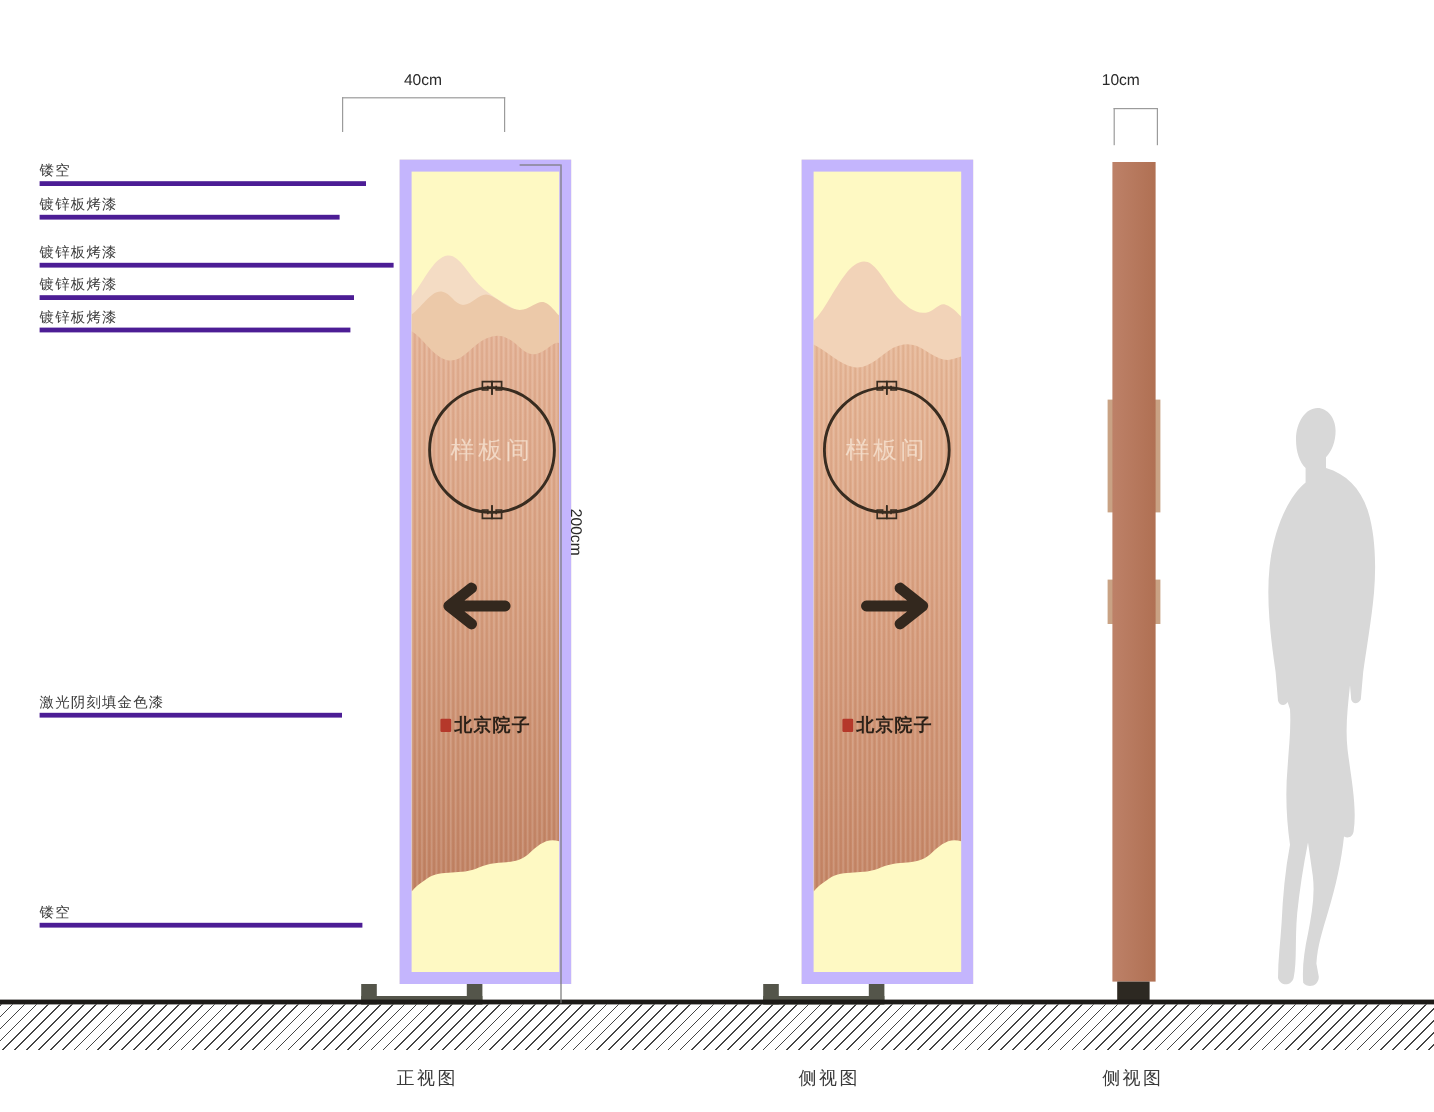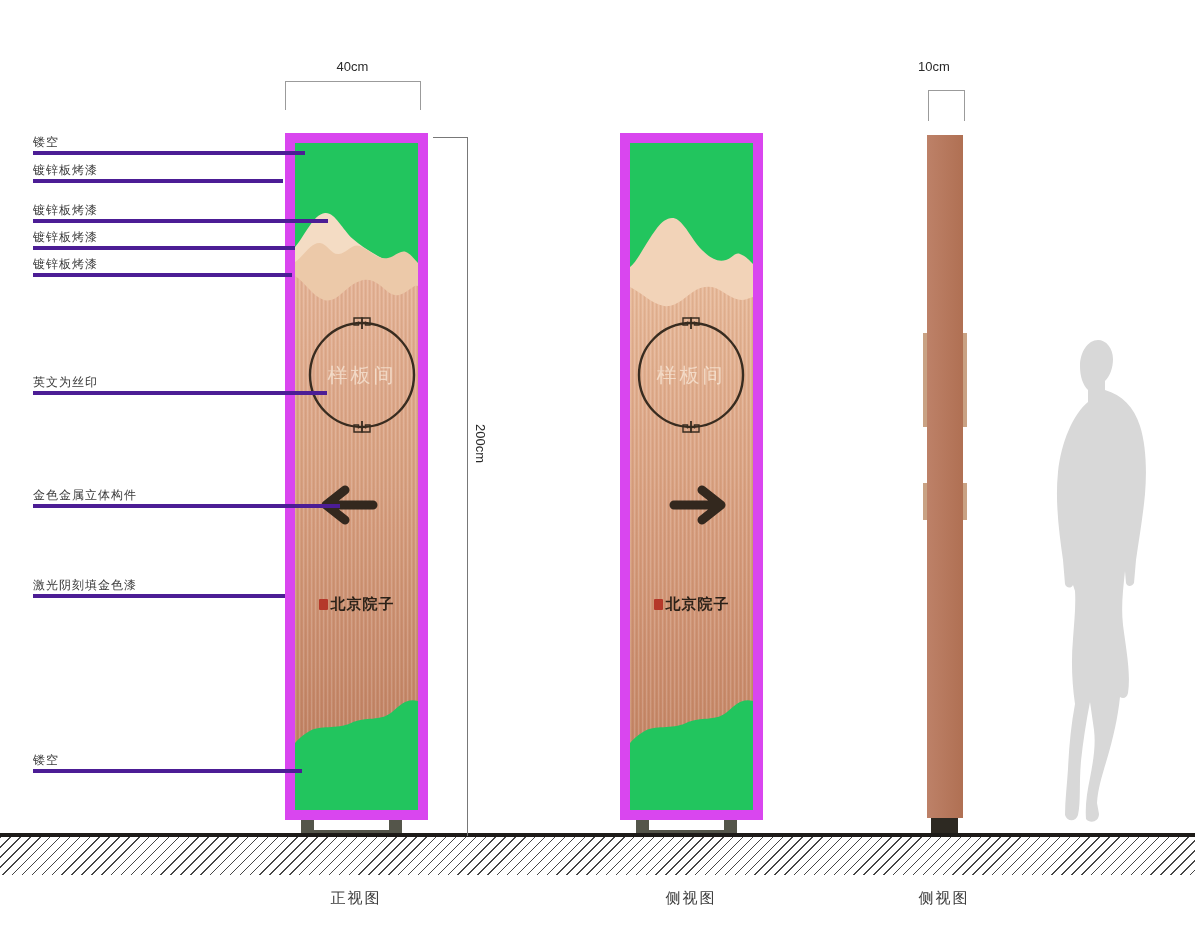--- a/index.html
+++ b/index.html
@@ -14,22 +14,22 @@
     font-size:12px;line-height:1;color:#3a3a3a;letter-spacing:1px;white-space:nowrap;
   }
   
   .dim-label{position:absolute;font-size:13px;color:#2a2a2a;z-index:5;}
   .bracket-down{position:absolute;border:1px solid #9b9b9b;border-bottom:none;z-index:5;}
   .vline-200{position:absolute;left:467px;top:137px;height:699px;width:0;border-left:1px solid #787878;z-index:5;}
   .tick-200{position:absolute;left:433px;top:137px;width:34px;height:0;border-top:1px solid #787878;z-index:5;}
   .rot90{transform:rotate(90deg);transform-origin:0 0;white-space:nowrap;}
   
   .panel{
-    position:absolute;top:133px;width:123px;height:667px;background:#22c55e;
-    border:10px solid #d946ef;z-index:2;
+    position:absolute;top:133px;width:123px;height:667px;background:#fef9c3;
+    border:10px solid #c4b5fd;z-index:2;margin-left:48px;
   }
   .panel-art{position:absolute;left:0;top:0;}
   .brand-row{
     position:absolute;left:0;top:452px;width:100%;text-align:center;z-index:3;
     font-size:15px;font-weight:bold;color:#2b2118;letter-spacing:1px;
     font-family:Liberation Sans, sans-serif;white-space:nowrap;
   }
   .seal{display:inline-block;width:9px;height:11px;background:#b5382a;border-radius:1px;margin-right:3px;vertical-align:-1px;}
   
   .profile-bar{position:absolute;left:927px;top:135px;width:36px;height:683px;background:linear-gradient(90deg,#bd8168,#b07053);z-index:3;}
@@ -52,22 +52,20 @@
 </head>
 <body>
 
 <div class="canvas">
 
   <div class="callout" style="top:136px;width:272px">镂空</div>
   <div class="callout" style="top:164px;width:250px">镀锌板烤漆</div>
   <div class="callout" style="top:204px;width:295px">镀锌板烤漆</div>
   <div class="callout" style="top:231px;width:262px">镀锌板烤漆</div>
   <div class="callout" style="top:258px;width:259px">镀锌板烤漆</div>
-  <div class="callout" style="top:376px;width:294px">英文为丝印</div>
-  <div class="callout" style="top:489px;width:307px">金色金属立体构件</div>
   <div class="callout" style="top:579px;width:252px">激光阴刻填金色漆</div>
   <div class="callout" style="top:754px;width:269px">镂空</div>
 
   <div class="dim-label" style="left:285px;top:59px;width:135px;text-align:center">40cm</div>
   <div class="bracket-down" style="left:285px;top:81px;width:134px;height:28px"></div>
 
   <div class="tick-200"></div>
   <div class="vline-200"></div>
   <div class="dim-label rot90" style="left:488px;top:424px">200cm</div>
 

